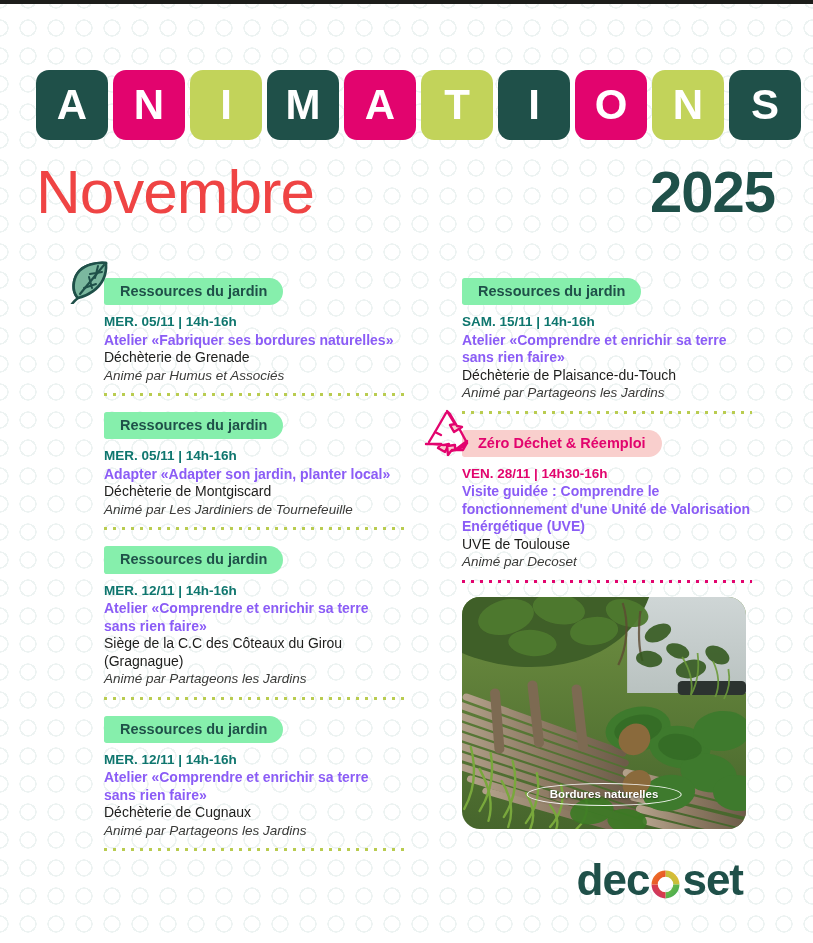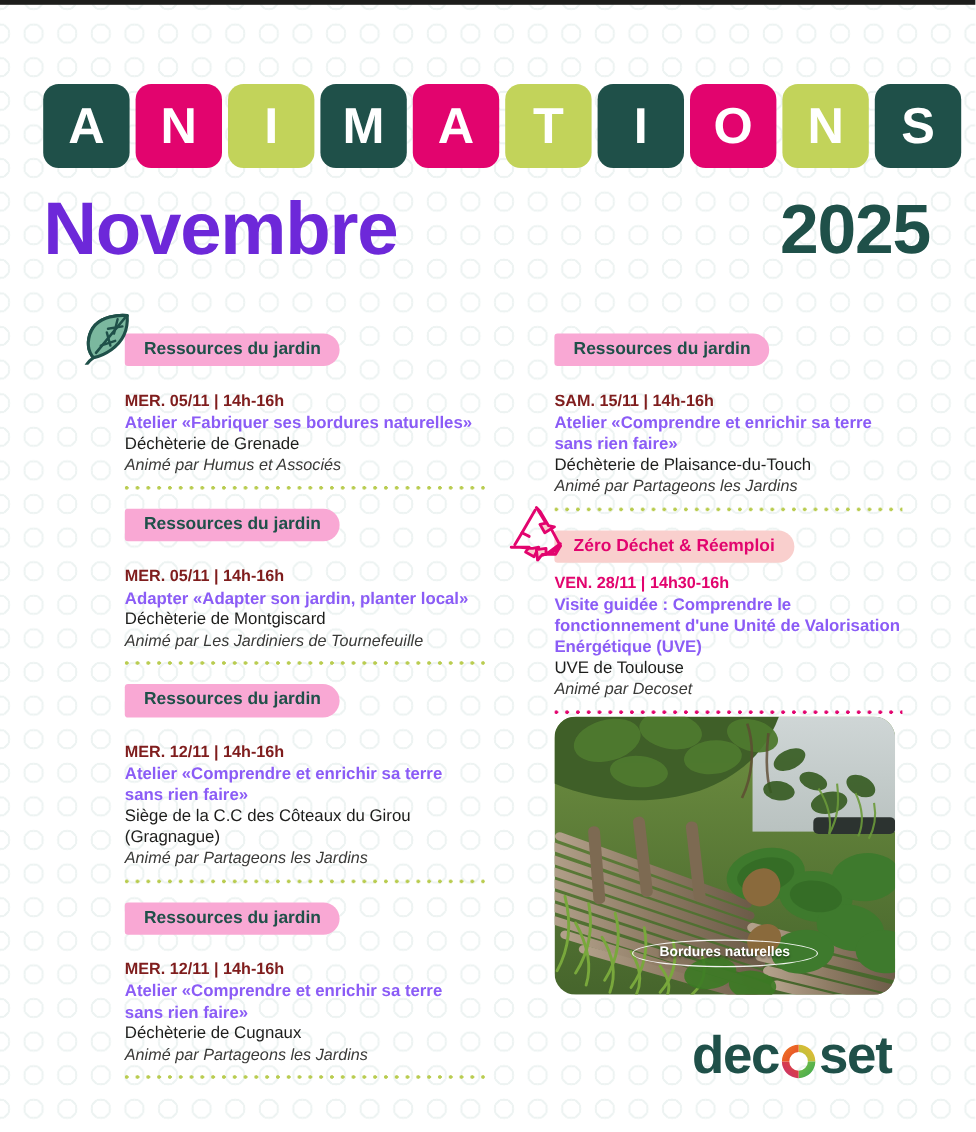--- a/index.html
+++ b/index.html
@@ -62,22 +62,22 @@
     letter-spacing: 0px;
     line-height: 1;
   }
 
   
   #month {
     position: absolute;
     top: 156px;
     left: 36px;
     font-size: 62px;
-    font-weight: bold;
-    color: #6d28d9;
+    font-weight: normal;
+    color: #ef4444;
     letter-spacing: -1px;
     z-index: 10;
   }
   #year {
     position: absolute;
     top: 158px;
     right: 38px;
     font-size: 58px;
     font-weight: bold;
     color: #1f5049;
@@ -105,30 +105,30 @@
 
   .tag {
     display: inline-block;
     padding: 4px 16px 5px 16px;
     border-radius: 3px 15px 15px 3px;
     font-size: 14.5px;
     font-weight: bold;
     line-height: 1.25;
     margin-bottom: 8px;
   }
-  .tag-garden { background: #f9a8d4; color: #1f5049; }
+  .tag-garden { background: #86efac; color: #1f5049; }
   .tag-waste  { background: #f9cfcd; color: #e2046e; }
 
   .ev-date {
     font-size: 13.5px;
     font-weight: bold;
     line-height: 1.3;
     margin-bottom: 1px;
   }
-  .date-garden { color: #7f1d1d; margin-top: 12px; }
+  .date-garden { color: #0f766e; }
   .date-waste  { color: #e2046e; }
 
   .ev-title {
     font-size: 14px;
     font-weight: bold;
     color: #8b5cf6;
     line-height: 1.25;
   }
   .ev-place {
     font-size: 14px;

